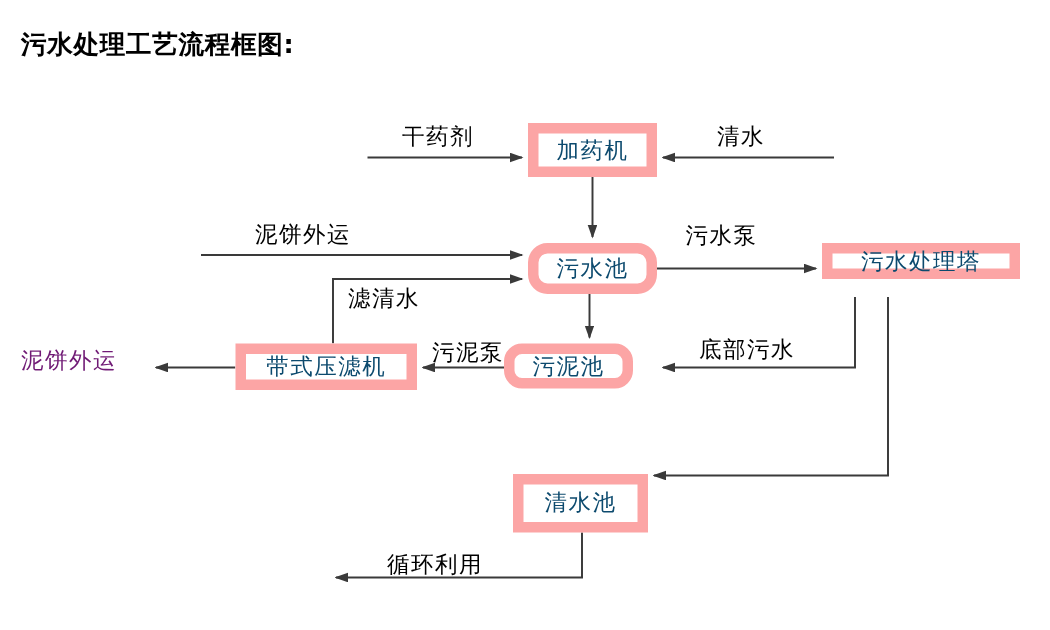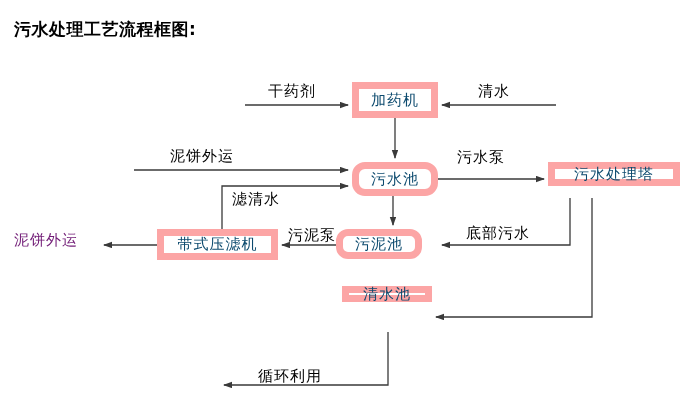--- a/index.html
+++ b/index.html
@@ -102,21 +102,21 @@
 
       <path d="M388,332 L388,385 L224,385" marker-end="url(#ah)"></path>
     </g>
   </svg>
 
   <div class="node" style="left:352px; top:82px; width:86px; height:36px;">加药机</div>
   <div class="node" style="left:352px; top:162px; width:86px; height:34px;border-radius:13px;">污水池</div>
   <div class="node" style="left:548px; top:162px; width:132px; height:24px;">污水处理塔</div>
   <div class="node" style="left:157px; top:229px; width:121px; height:31px;">带式压滤机</div>
   <div class="node" style="left:336px; top:229px; width:86px; height:30px;border-radius:12px;">污泥池</div>
-  <div class="node" style="left:342px; top:286px; width:90px; height:16px;">清水池</div>
+  <div class="node" style="left:342px; top:316px; width:90px; height:39px;">清水池</div>
 
   <div class="edge-label" style="left:268px; top:82px;">干药剂</div>
   <div class="edge-label" style="left:478px; top:82px;">清水</div>
   <div class="edge-label" style="left:170px; top:147px;">泥饼外运</div>
   <div class="edge-label" style="left:232px; top:190px;">滤清水</div>
   <div class="edge-label" style="left:457px; top:148px;">污水泵</div>
   <div class="edge-label" style="left:288px; top:226px;">污泥泵</div>
   <div class="edge-label" style="left:466px; top:224px;">底部污水</div>
   <div class="edge-label" style="left:258px; top:367px;">循环利用</div>
 

